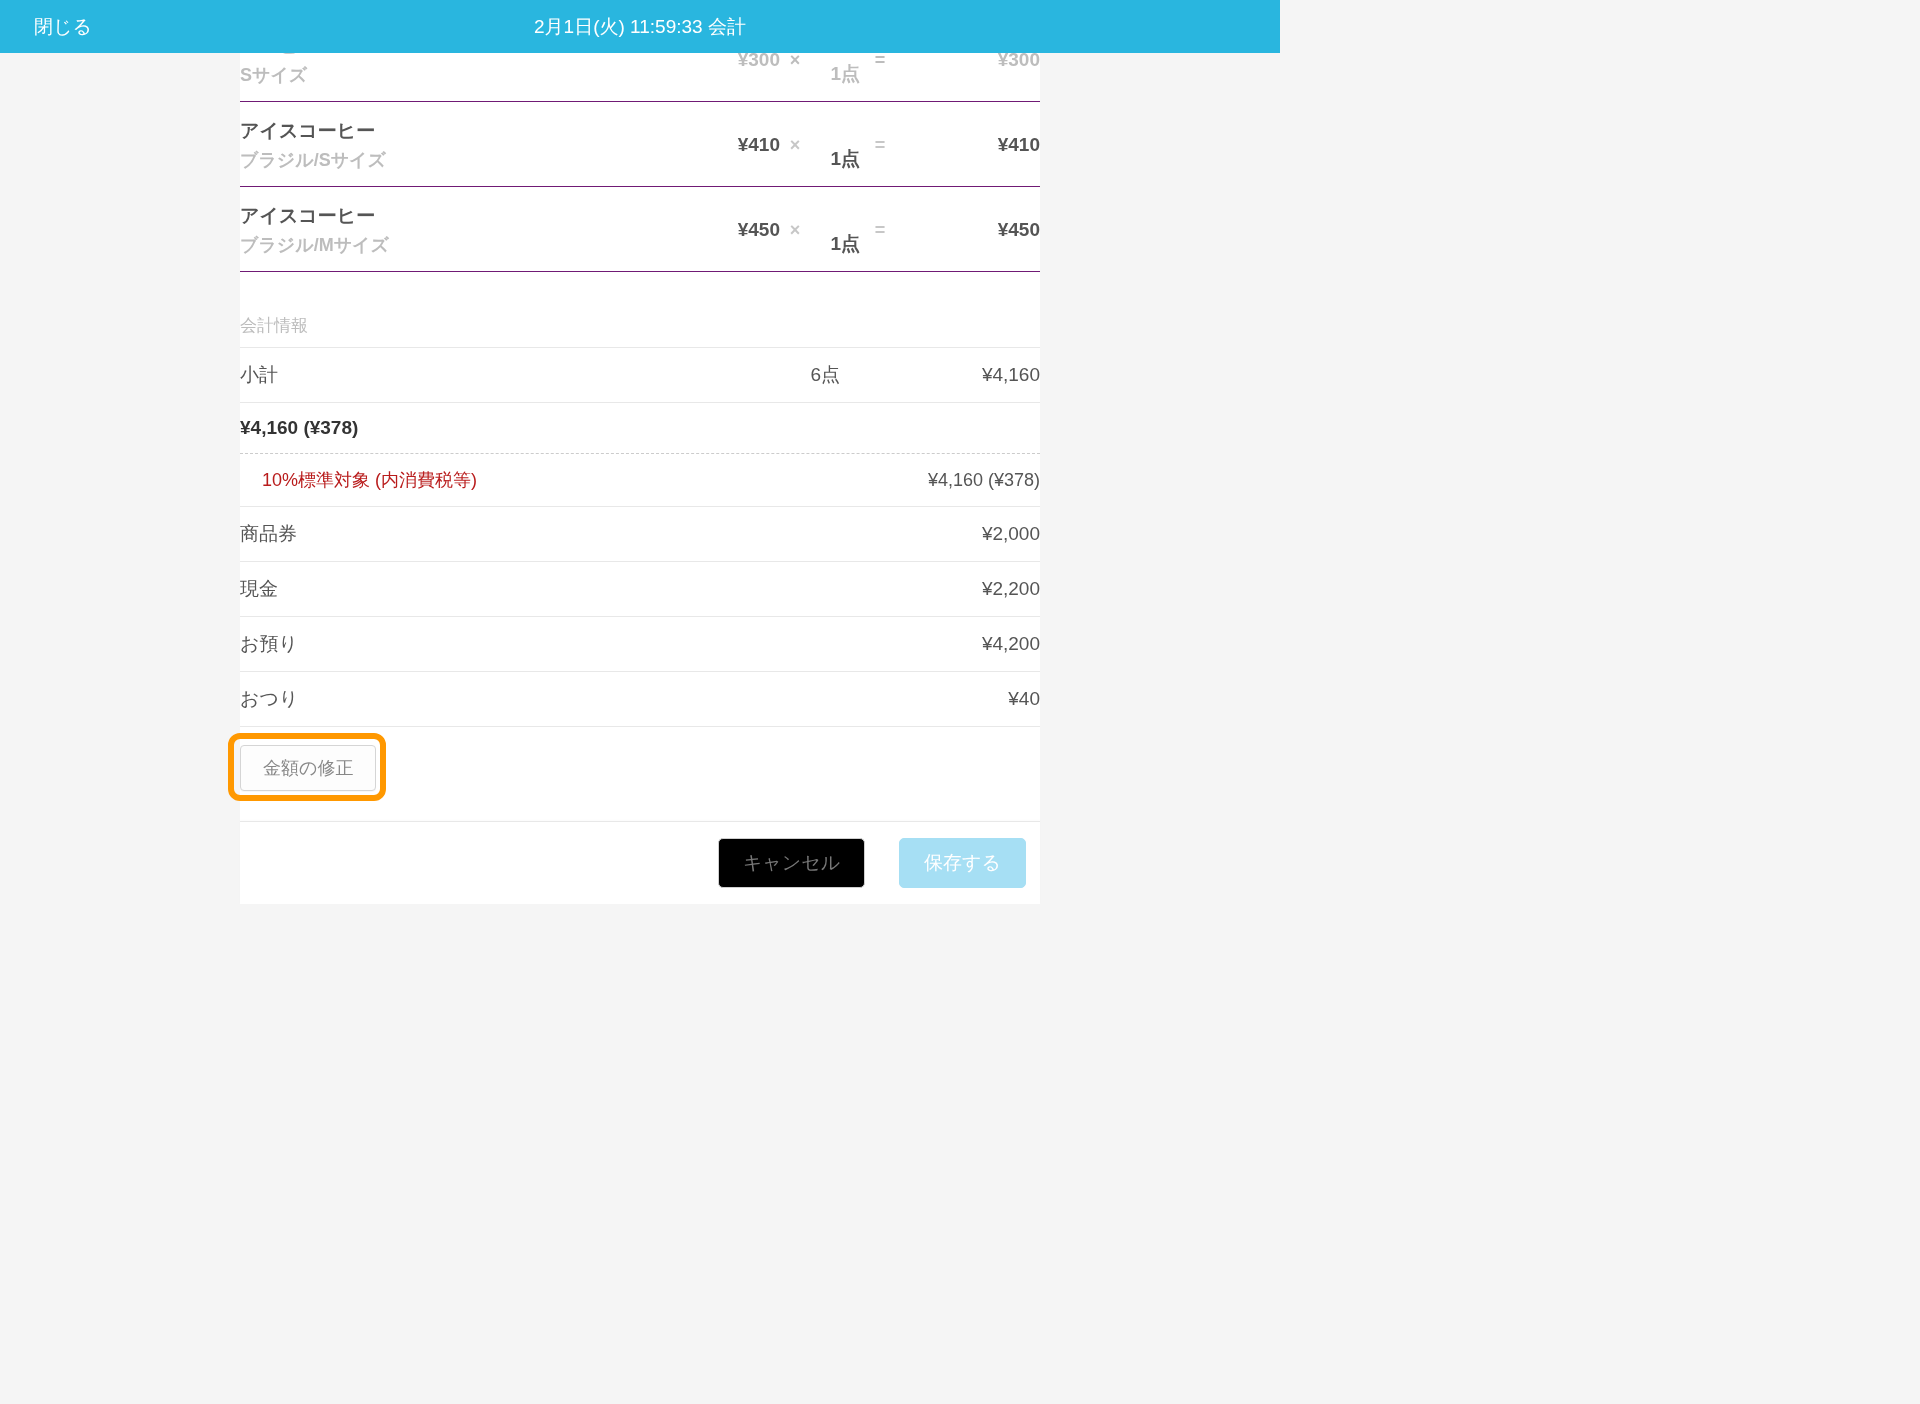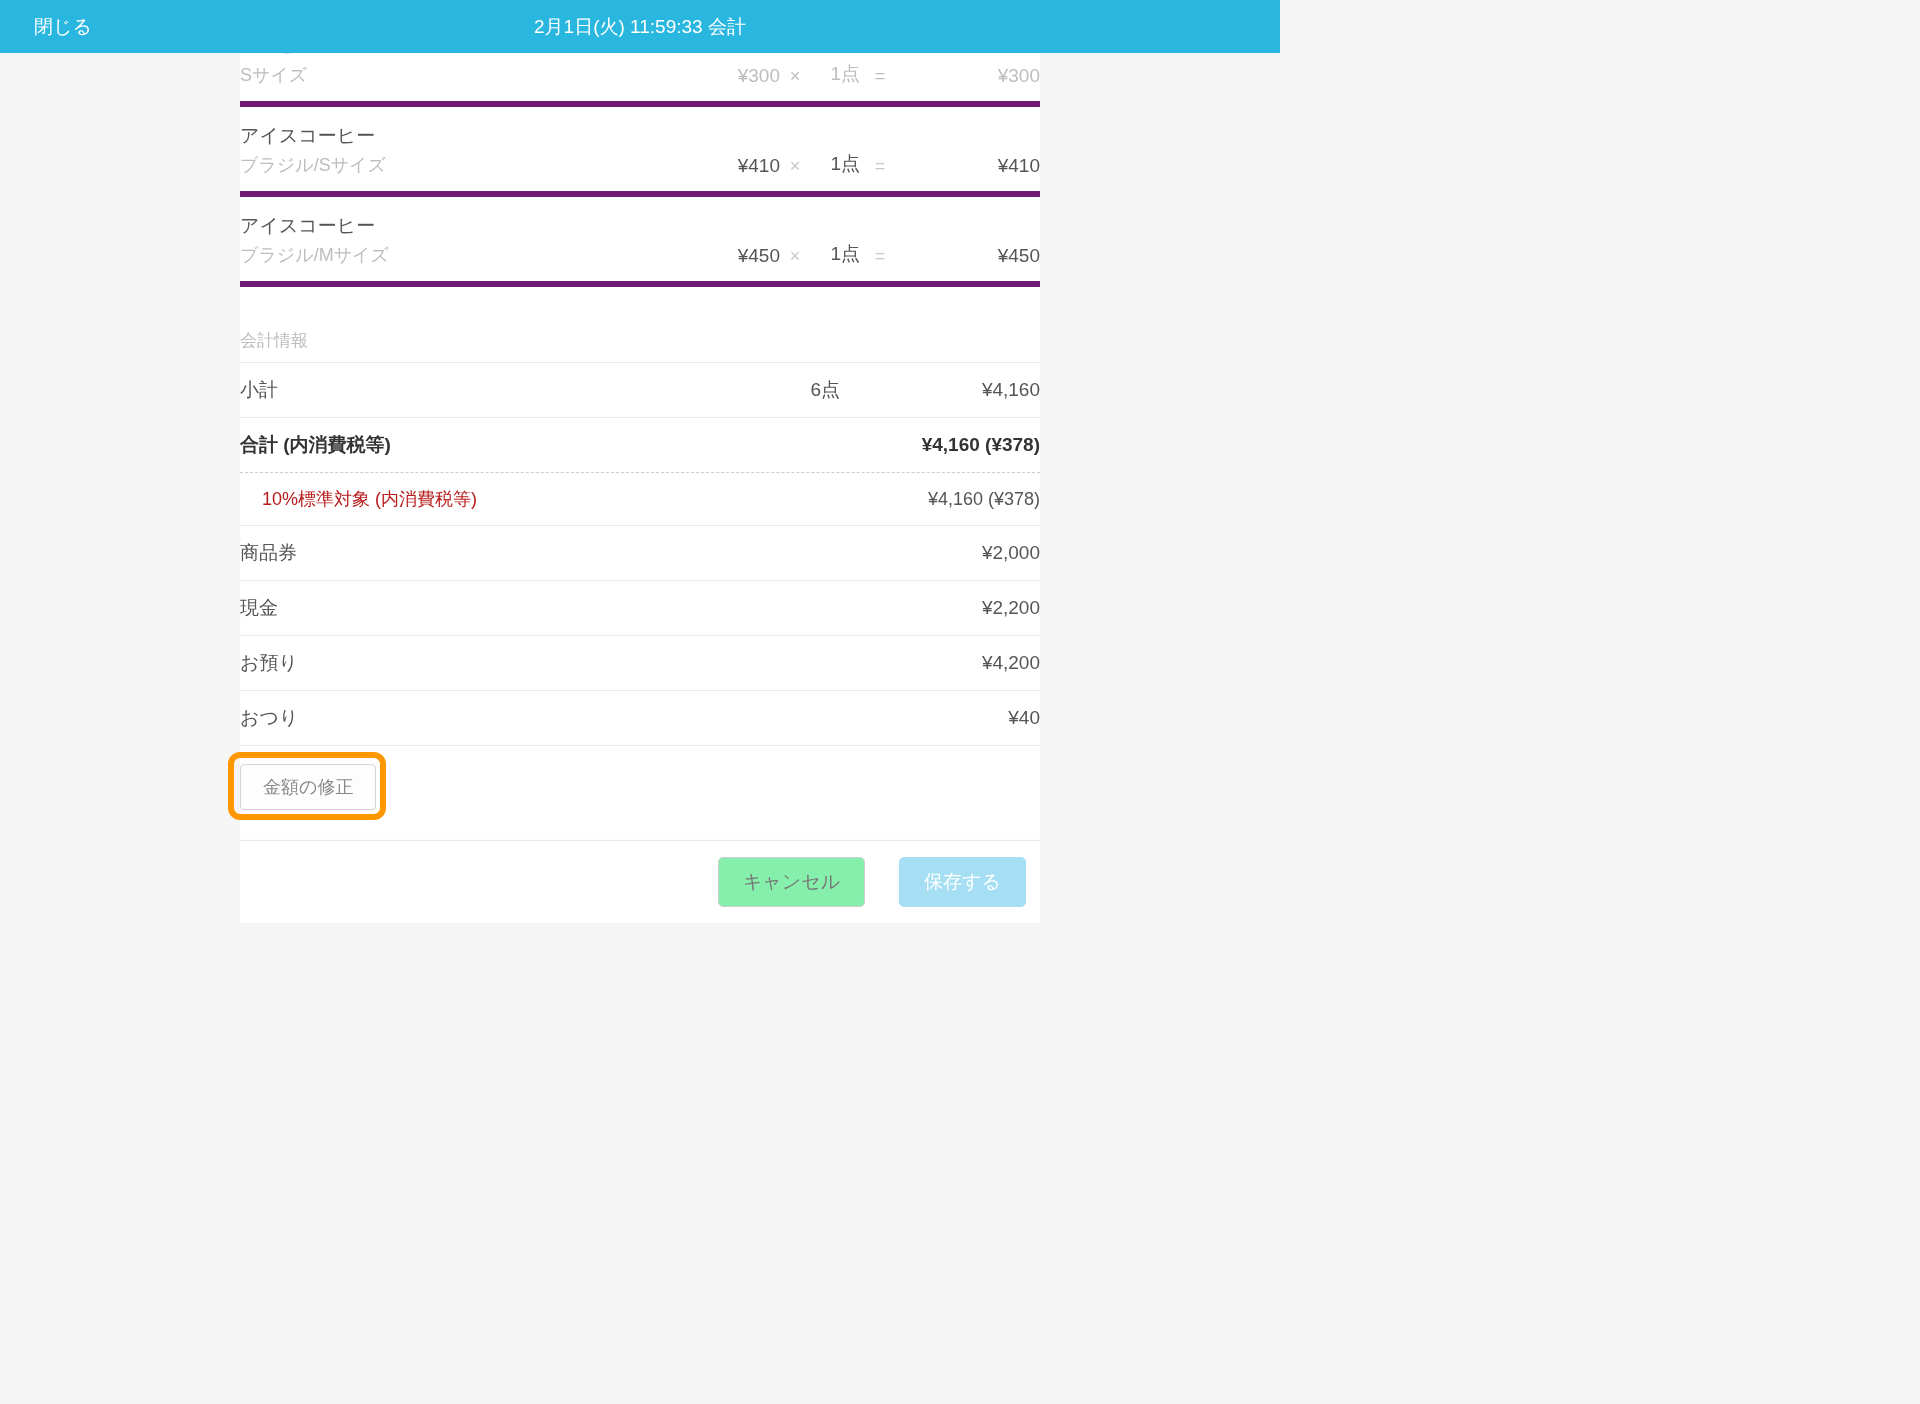--- a/index.html
+++ b/index.html
@@ -31,23 +31,24 @@
       cursor: pointer;
     }
     .content {
       background: #fff;
       max-width: 800px;
       margin: 0 auto;
       padding: 0 0 0 0;
     }
     .item-row {
       display: flex;
-      align-items: flex-end;
+      align-items: center;
       padding: 16px 0 14px 0;
-      border-bottom: 6px solid #701a75;
+      border-bottom: 1px solid #701a75;
+      font-weight: bold;
     }
     .item-name-block { flex: 1 1 auto; }
     .item-name { font-size: 19px; color: #555; }
     .item-sub  { font-size: 18px; color: #bdbdbd; margin-top: 4px; }
     .item-price { width: 90px; text-align: right; font-size: 19px; color: #555; }
     .item-mult  { width: 30px; text-align: center; font-size: 18px; color: #c7c7c7; }
     .item-qty   { width: 50px; text-align: right; font-size: 19px; color: #555; margin-top: 28px; }
     .item-eq    { width: 40px; text-align: center; font-size: 18px; color: #c7c7c7; }
     .item-total { width: 140px; text-align: right; font-size: 19px; color: #555; }
 
@@ -116,21 +117,21 @@
       justify-content: flex-end;
       gap: 14px;
     }
     .btn {
       border-radius: 5px;
       font-size: 19px;
       padding: 11px 24px;
       cursor: pointer;
     }
     .btn-cancel {
-      background: #86efac;
+      background: #000000;
       border: 1px solid #cfcfcf;
       color: #777;
     }
     .btn-save {
       background: #a6dff4;
       border: 1px solid #a6dff4;
       color: #fff;
       margin-left: 20px;
     }
   </style>
@@ -184,21 +185,20 @@
 
   <div style="border-top:1px solid #e8e8e8;"></div>
 
   <div class="summary-row">
     <span class="label">小計</span>
     <span class="mid">6点</span>
     <span class="value">¥4,160</span>
   </div>
 
   <div class="summary-row total">
-    <span class="label">合計 (内消費税等)</span>
     <span class="value" style="width:auto;">¥4,160 (¥378)</span>
   </div>
 
   <div class="summary-row tax">
     <span class="label">10%標準対象 (内消費税等)</span>
     <span class="value" style="width:auto;">¥4,160 (¥378)</span>
   </div>
 
   <div class="summary-row">
     <span class="label">商品券</span>

